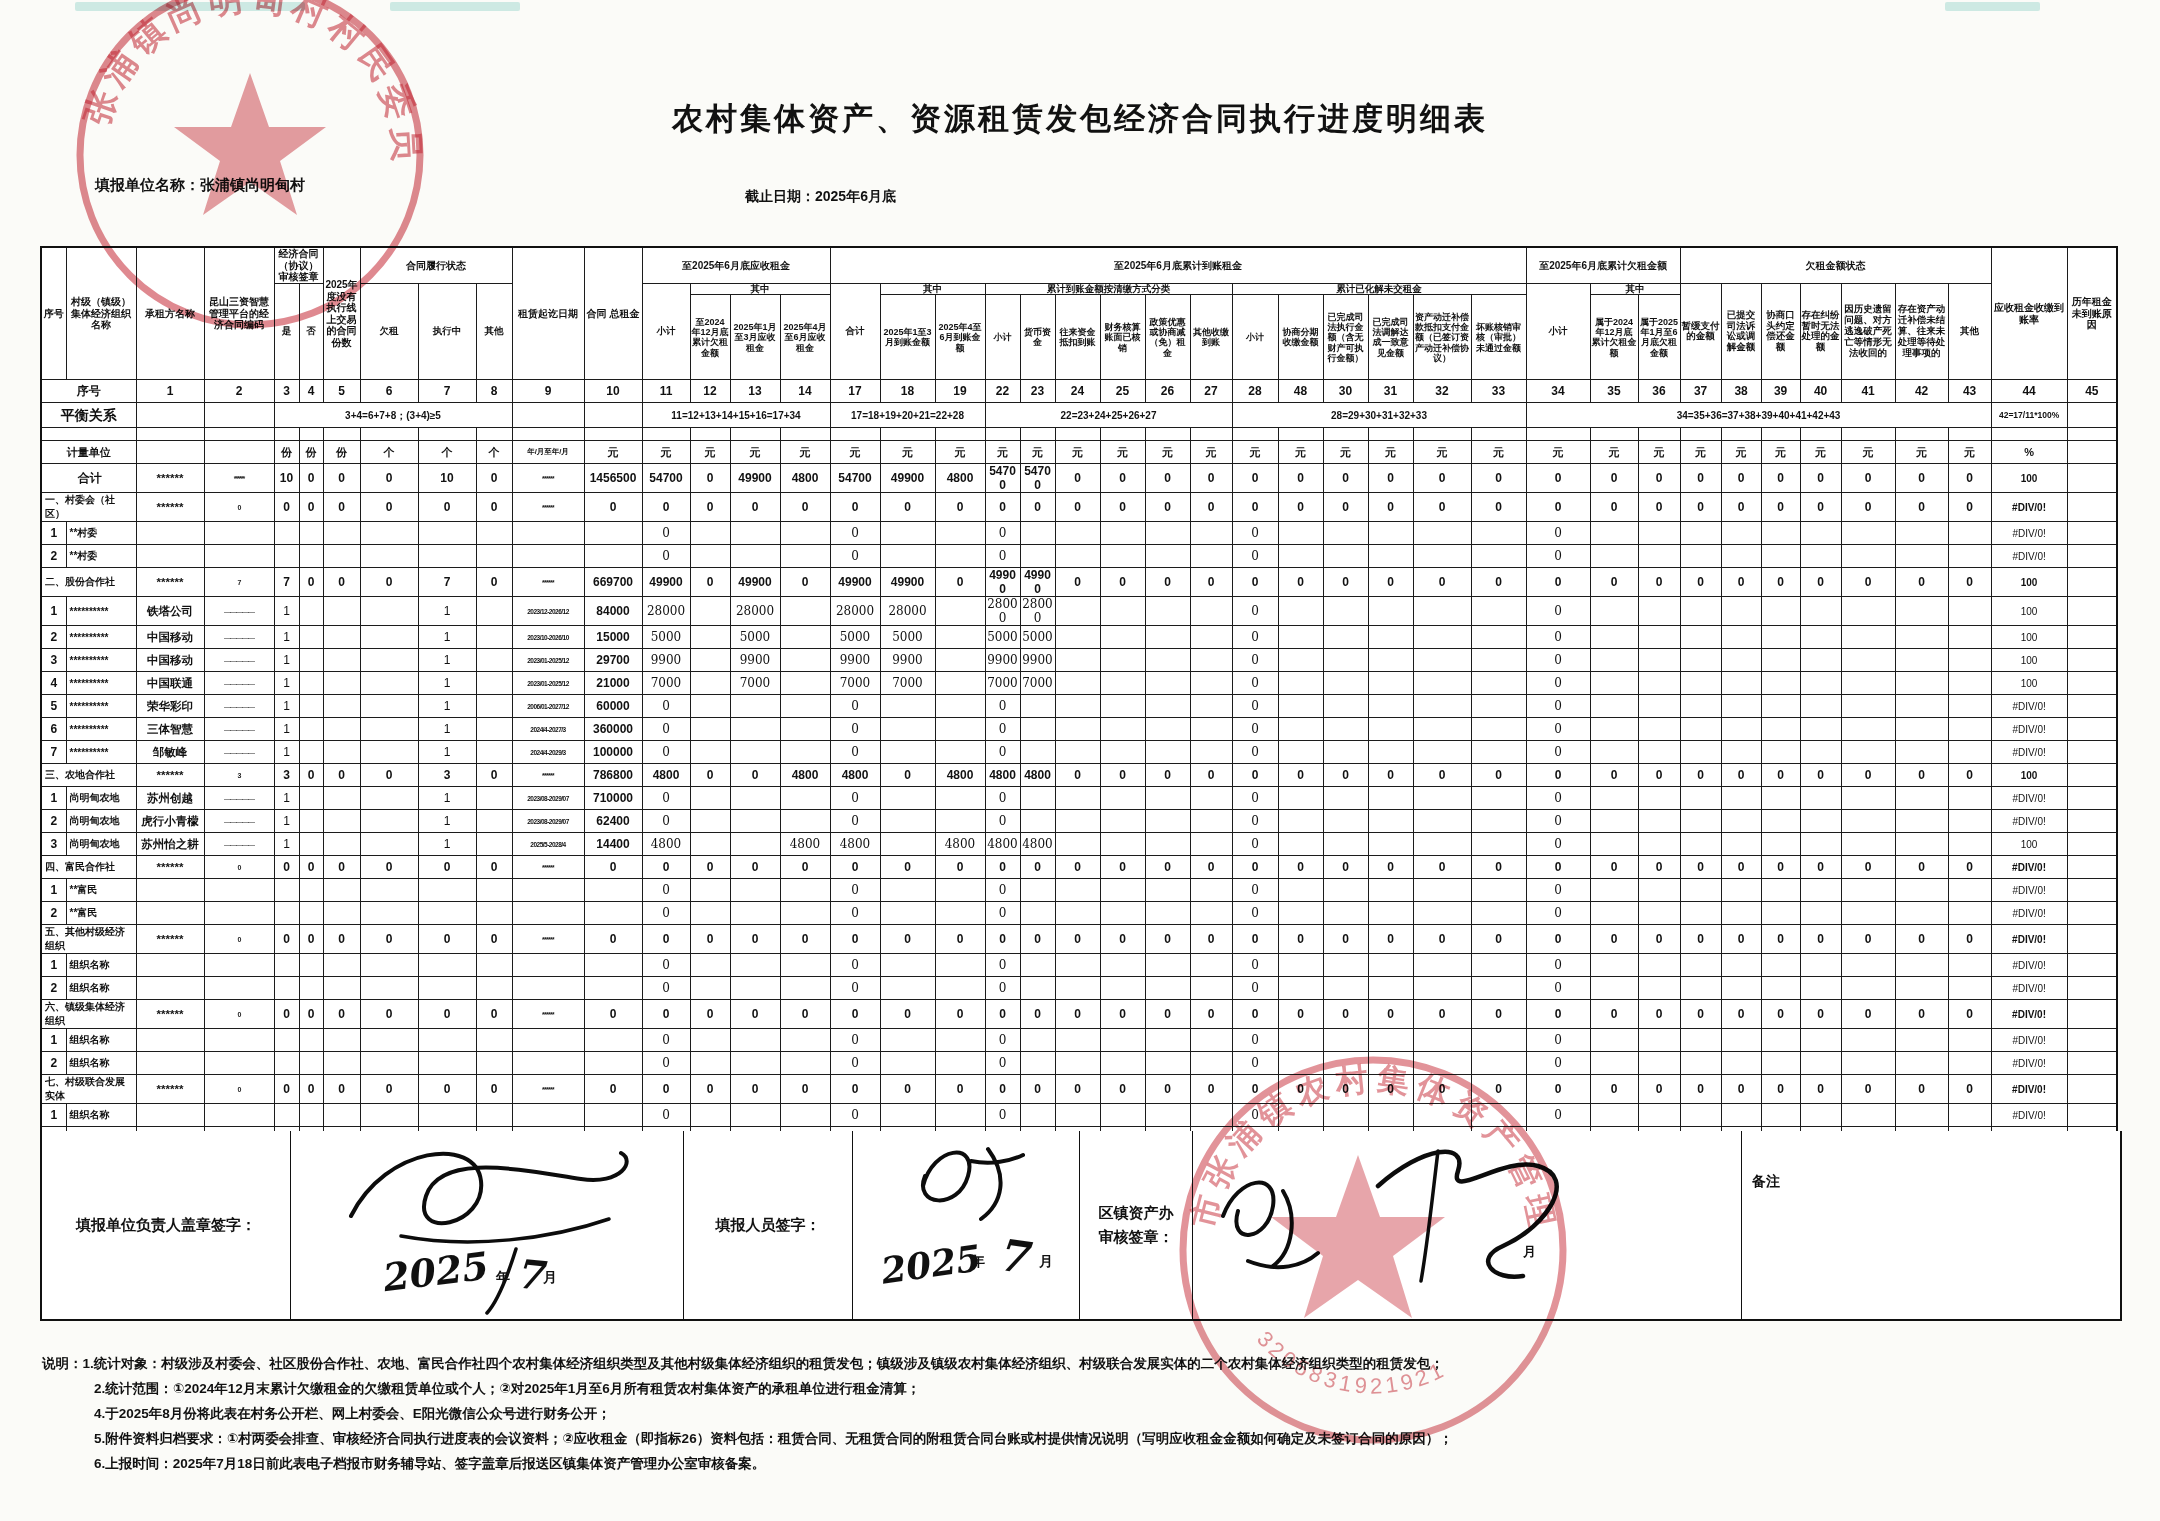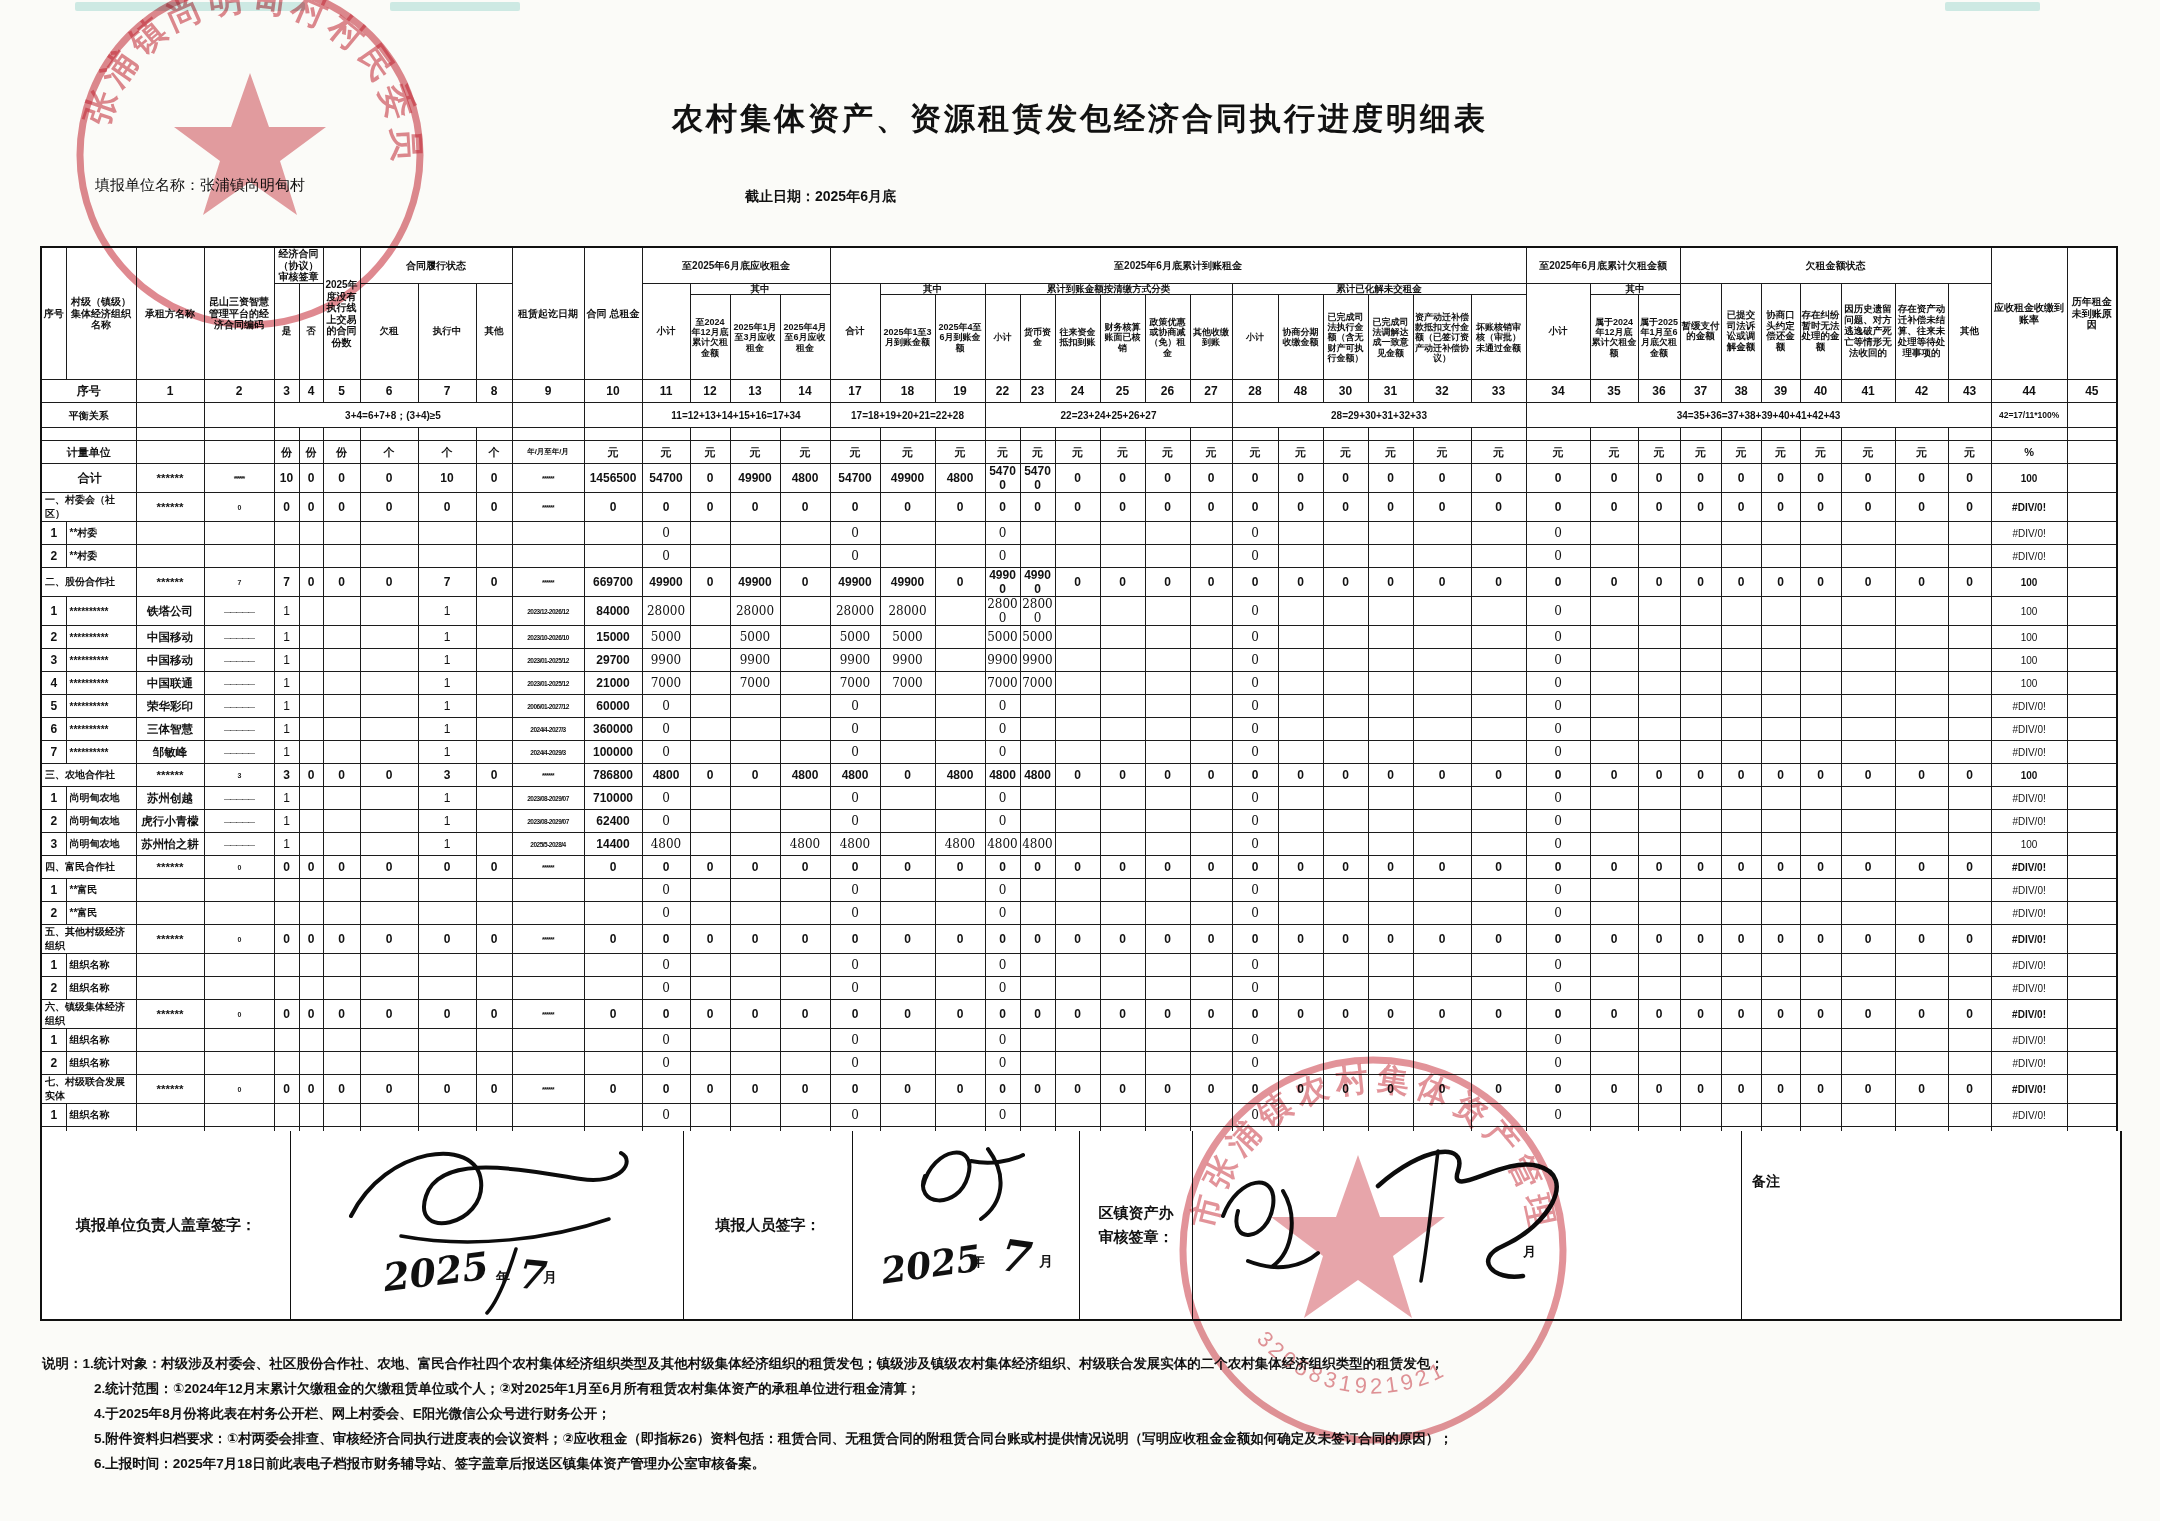--- a/index.html
+++ b/index.html
@@ -3,34 +3,34 @@
 <meta charset="utf-8">
 <style>
   html,body{margin:0;padding:0;}
   body{
     width:2160px;height:1521px;position:relative;overflow:hidden;
     background:#fbfbf8;font-family:"Liberation Sans","DejaVu Sans",sans-serif;color:#111;
   }
   .artifact{position:absolute;background:rgba(120,200,190,.35);border-radius:2px;}
   #page-title{position:absolute;left:0;right:0;top:98px;text-align:center;
     font-size:31px;font-weight:bold;letter-spacing:3px;}
-  #report-unit{position:absolute;left:95px;top:176px;font-size:15px;font-weight:normal;}
+  #report-unit{position:absolute;left:95px;top:176px;font-size:15px;font-weight:bold;}
   #deadline{position:absolute;left:745px;top:188px;font-size:14px;font-weight:bold;}
 
   #table-wrap{position:absolute;left:40px;top:246px;}
   table{border-collapse:collapse;table-layout:fixed;background:#fff;}
   th,td{border:1px solid #1c1c1c;padding:0 1px;text-align:center;vertical-align:middle;
     overflow:hidden;word-break:break-all;}
   table{border:2px solid #111;}
   thead th{font-size:10px;font-weight:bold;line-height:1.15;}
   tr.h0 th{height:34px;}
   tr.h1 th{font-size:9.5px;}
   tr.h2 th{height:84px;font-size:9px;font-weight:bold;}
   tr.h3 th{height:22px;font-size:12px;}
-  tr.h4 th{height:24px;font-size:10px;}
+  tr.h4 th{height:24px;font-size:14px;}
   tr.h4 th.fx{font-size:10px;}
   tr.h4 th.fxs{font-size:8.5px;}
   tr.h5 th{height:12px;}
   tr.h6 th{height:22px;font-size:11px;}
   tr.h6 th.tiny{font-size:7.5px;}
   tbody td{height:22px;font-size:12px;}
   td.rowlabel{text-align:left;font-weight:bold;font-size:10px;padding-left:3px;}
   tr.sum td.rowlabel{text-align:center;font-size:12px;}
   tr.sm td.rowlabel{font-size:10px;}
   tr.sec td, tr.sum td{font-weight:bold;}

